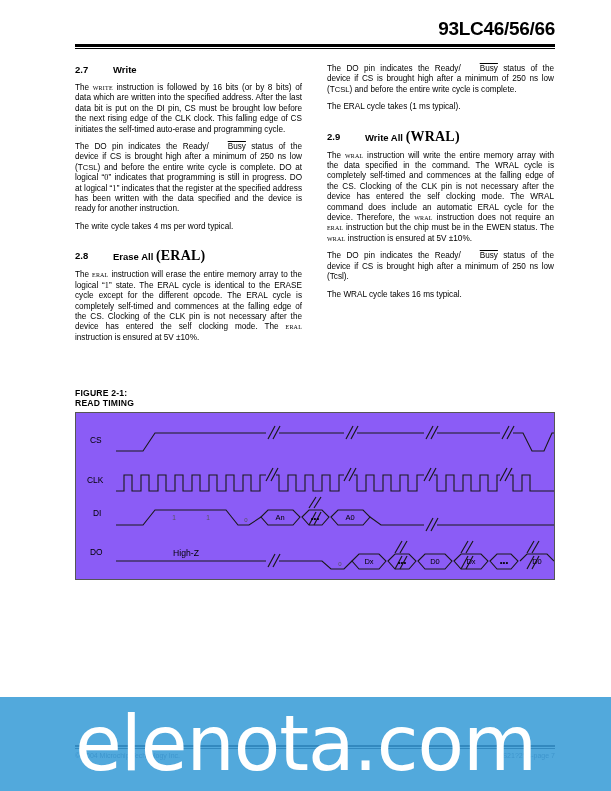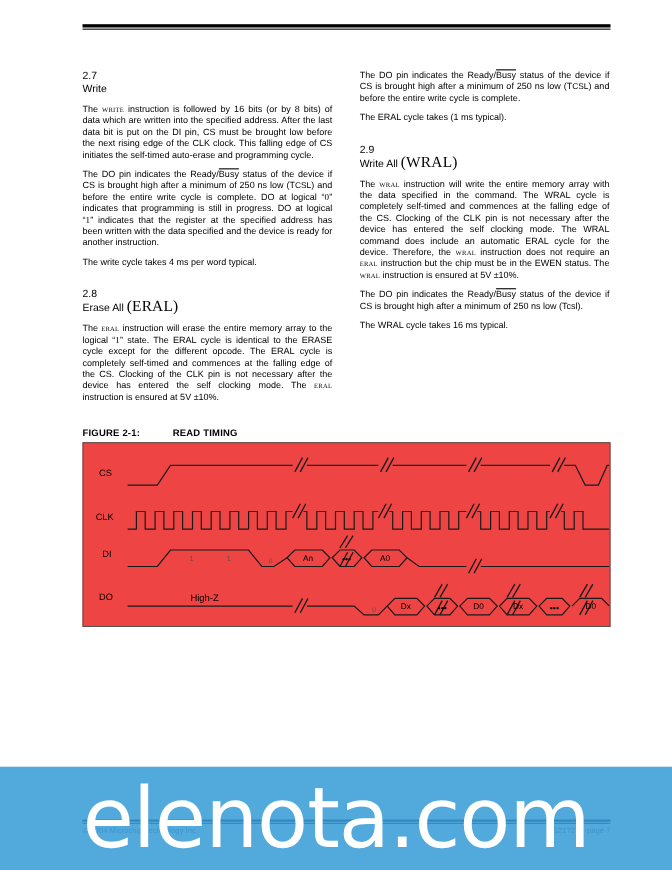--- a/index.html
+++ b/index.html
@@ -47,25 +47,24 @@
     position: absolute;
     left: 75px; top: 64px;
     width: 480px;
     display: flex;
     gap: 25px;
   }
   .col { width: 227px; }
 
   h2.sec {
     font-size: 9.5px;
-    font-weight: normal;
+    font-weight: bold;
     margin: 0 0 7px 0;
     display: flex;
     line-height: 12px;
-    flex-direction: column;
   }
   h2.sec .num { width: 38px; flex: none; }
   h2.sec .ttl { flex: 1; }
   h2.sec.spaced { margin-top: 18px; }
   .sc {
     font-variant: small-caps;
     font-size: 14px;
     font-family: "Liberation Serif", serif;
     letter-spacing: 0.2px;
   }
@@ -75,42 +74,43 @@
     margin: 0 0 7px 0;
     text-align: justify;
   }
   p.body:last-child { margin-bottom: 16px; }
   .mono-sc {
     font-family: "Liberation Serif", serif;
     font-variant: small-caps;
     font-size: 8.2px;
     letter-spacing: 0.2px;
   }
-  .ovl { text-decoration: overline; }
+  .ovl { text-decoration: overline; padding-left: 19px; }
   .sub { font-size: 6.6px; vertical-align: baseline; }
   .smallcapsname { font-variant: small-caps; font-size: 7.6px; }
 
   
   .figure-wrap {
     position: absolute;
     left: 75px; top: 388px; width: 480px;
   }
   .fig-caption {
     font-size: 8.6px;
     font-weight: bold;
     display: flex;
     margin-bottom: 4px;
     letter-spacing: 0.2px;
+    flex-direction: column;
   }
   .fig-caption .fc-num { width: 82px; flex: none; }
   .fig-box {
     border: 1px solid #555;
     height: 166px;
     position: relative;
-    background: #ef4444;
+    background: #8b5cf6;
   }
   .sig-label {
     position: absolute;
     font-size: 8.4px;
     color: #000;
   }
   .fig-svg { position: absolute; left: 0; top: 0; }
 
   
   .band {
@@ -149,20 +149,21 @@
     font-size: 7px;
     color: #2b82be;
   }
 </style>
 </head>
 <body>
 
 <div class="page">
 
   <div class="header">
+    <div class="doc-title">93LC46/56/66</div>
     <div class="rule-thick"></div>
     <div class="rule-thin"></div>
   </div>
 
   <div class="columns">
 
     <div class="col">
 
       <h2 class="sec">
         <span class="num">2.7</span>

